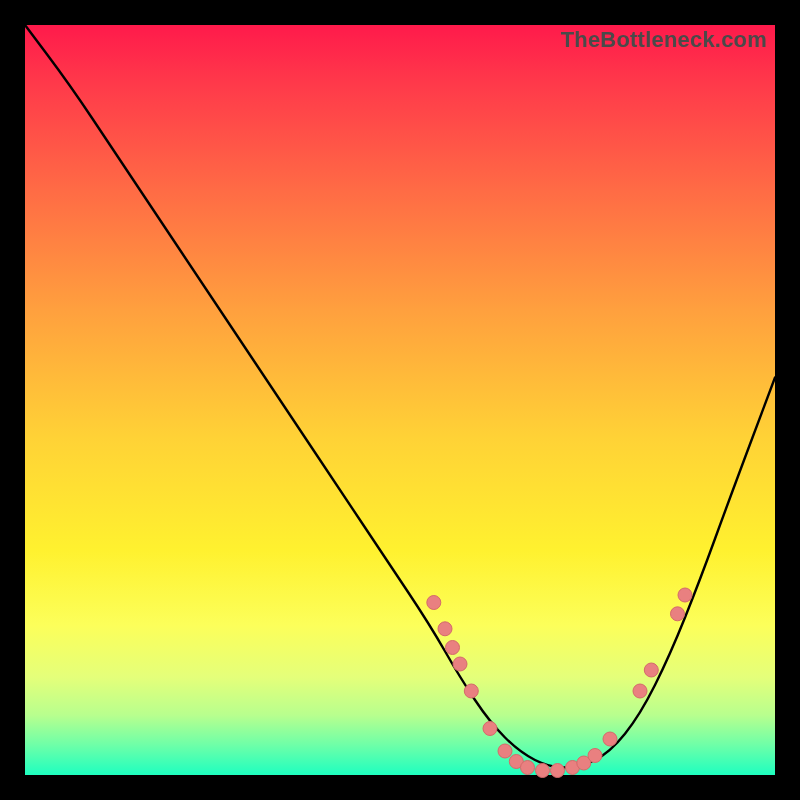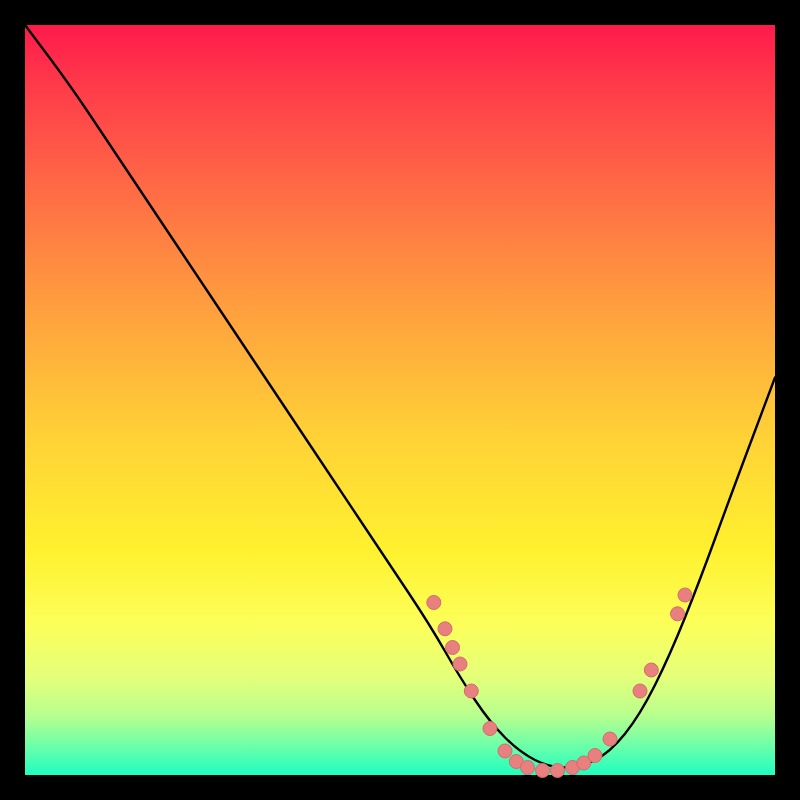--- a/index.html
+++ b/index.html
@@ -85,13 +85,14 @@
         <circle cx="558.8" cy="738.0" r="7" fill="#e98080" stroke="#d46a6a" stroke-width="1"></circle>
         <circle cx="570.0" cy="730.5" r="7" fill="#e98080" stroke="#d46a6a" stroke-width="1"></circle>
         <circle cx="585.0" cy="714.0" r="7" fill="#e98080" stroke="#d46a6a" stroke-width="1"></circle>
         <circle cx="615.0" cy="666.0" r="7" fill="#e98080" stroke="#d46a6a" stroke-width="1"></circle>
         <circle cx="626.3" cy="645.0" r="7" fill="#e98080" stroke="#d46a6a" stroke-width="1"></circle>
         <circle cx="652.5" cy="588.8" r="7" fill="#e98080" stroke="#d46a6a" stroke-width="1"></circle>
         <circle cx="660.0" cy="570.0" r="7" fill="#e98080" stroke="#d46a6a" stroke-width="1"></circle>
       </g>
   </svg>
 
+  <div class="watermark">TheBottleneck.com</div>
 </div>
 
 </body></html>

